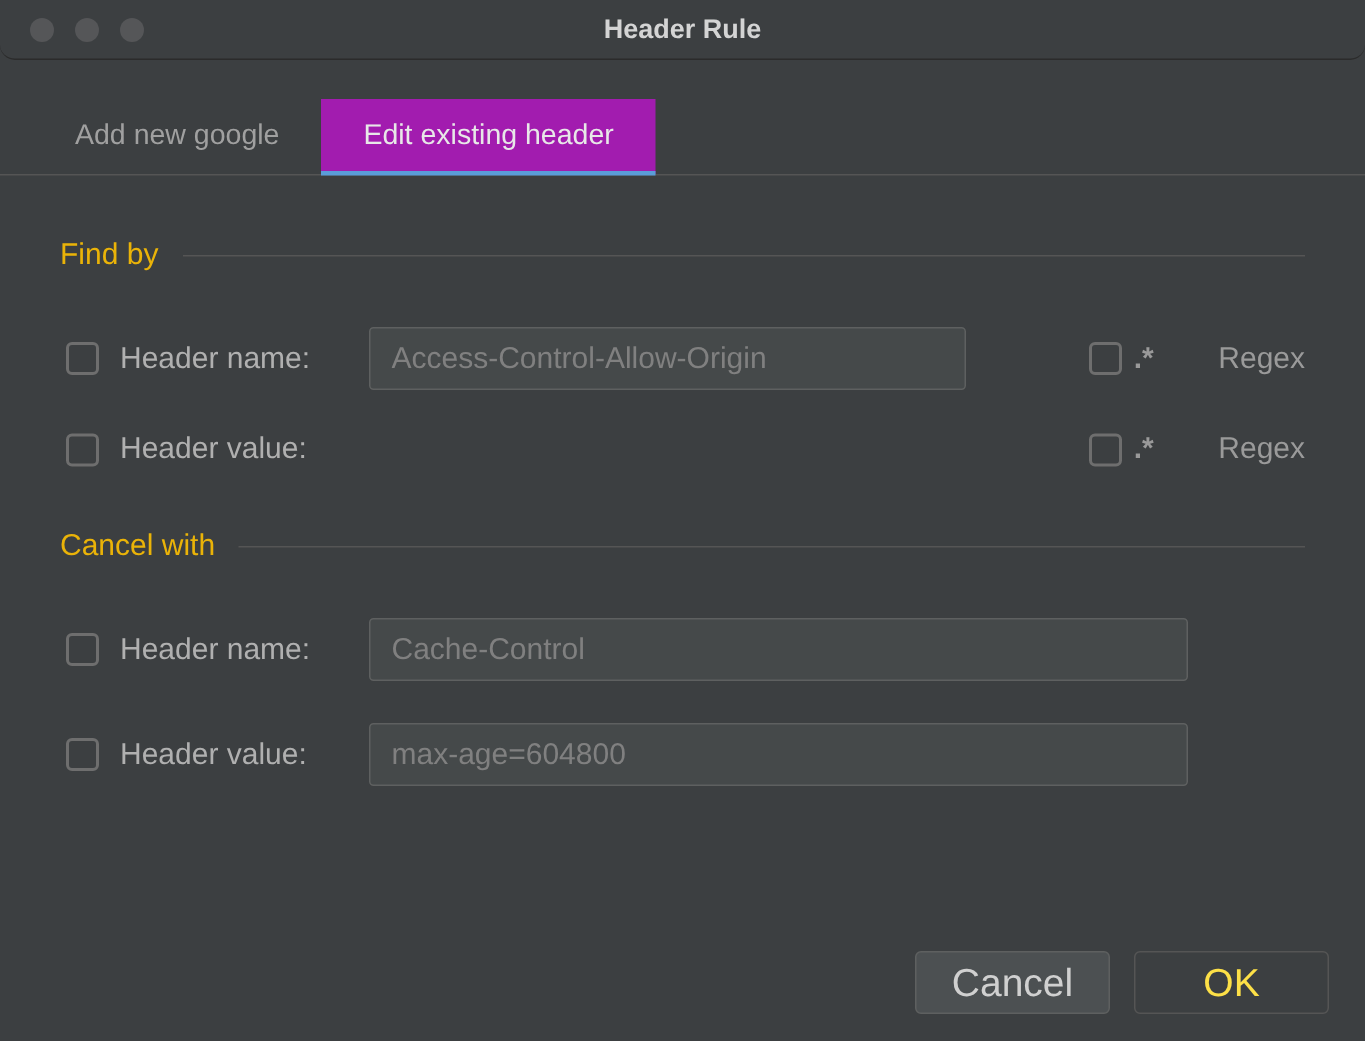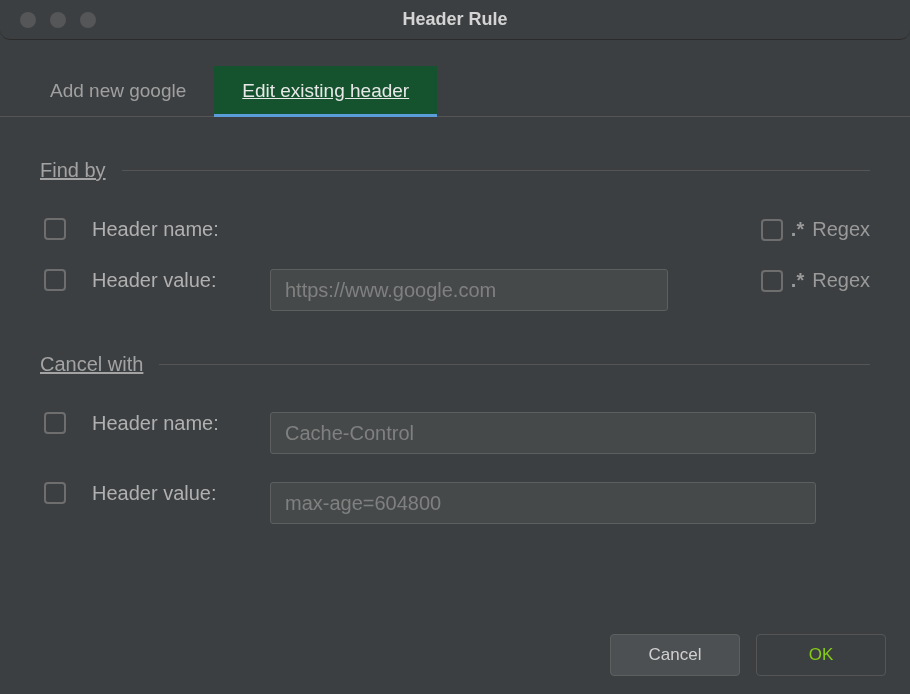--- a/index.html
+++ b/index.html
@@ -45,23 +45,22 @@
     margin-top: 26px;
   }
   .tab {
     padding: 14px 28px 14px 28px;
     font-size: 19px;
     color: #a0a0a0;
     cursor: pointer;
     position: relative;
   }
   .tab.active {
-    background: #14532d;
+    background: #a21caf;
     color: #e8e8e8;
-    text-decoration: underline;
   }
   .tab.active::after {
     content: "";
     position: absolute;
     left: 0; right: 0; bottom: -1px;
     height: 3px;
     background: #5b9dd9;
   }
   .content {
     padding: 0 40px;
@@ -70,33 +69,32 @@
     margin-top: 42px;
   }
   .section-header {
     display: flex;
     align-items: center;
     gap: 16px;
     margin-bottom: 36px;
   }
   .section-label {
     font-size: 20px;
-    color: #a3a3a3;
+    color: #eab308;
     white-space: nowrap;
-    text-decoration: underline;
   }
   .section-rule {
     flex: 1;
     height: 1px;
     background: #555555;
   }
   .row {
     display: flex;
-    align-items: flex-start;
-    gap: 26px;
+    align-items: center;
+    gap: 14px;
     margin-bottom: 28px;
     padding-left: 4px;
   }
   .checkbox {
     width: 22px;
     height: 22px;
     border: 2px solid #6e6e6e;
     border-radius: 4px;
     background: transparent;
     flex-shrink: 0;
@@ -130,44 +128,45 @@
     margin-left: auto;
   }
   .regex-symbol {
     font-size: 20px;
     color: #9a9a9a;
     font-weight: 600;
   }
   .regex-label {
     font-size: 20px;
     color: #9a9a9a;
+    margin-left: 35px;
   }
   .footer {
     position: absolute;
     bottom: 18px;
     right: 24px;
     display: flex;
     gap: 16px;
   }
   .btn {
     min-width: 130px;
     height: 42px;
     border: 1px solid #5e6060;
     border-radius: 4px;
     background: #4c5052;
     color: #d0d0d0;
-    font-size: 17px;
+    font-size: 26px;
     cursor: pointer;
     display: flex;
     align-items: center;
     justify-content: center;
   }
   .btn.disabled {
     background: transparent;
-    color: #84cc16;
+    color: #fde047;
     border-color: #555555;
   }
 </style>
 </head>
 <body>
 
 <div class="titlebar">
   <div class="traffic-lights">
     <div class="traffic-light"></div>
     <div class="traffic-light"></div>
@@ -185,31 +184,31 @@
 
   <div class="section">
     <div class="section-header">
       <span class="section-label">Find by</span>
       <div class="section-rule"></div>
     </div>
 
     <div class="row">
       <div class="checkbox"></div>
       <span class="field-label">Header name:</span>
+      <input class="text-input input-narrow" placeholder="Access-Control-Allow-Origin" style="">
       <div class="regex-group">
         <div class="checkbox"></div>
         <span class="regex-symbol">.*</span>
         <span class="regex-label">Regex</span>
       </div>
     </div>
 
     <div class="row">
       <div class="checkbox"></div>
       <span class="field-label">Header value:</span>
-      <input class="text-input input-narrow" placeholder="https://www.google.com" style="">
       <div class="regex-group">
         <div class="checkbox"></div>
         <span class="regex-symbol">.*</span>
         <span class="regex-label">Regex</span>
       </div>
     </div>
   </div>
 
   <div class="section">
     <div class="section-header">

